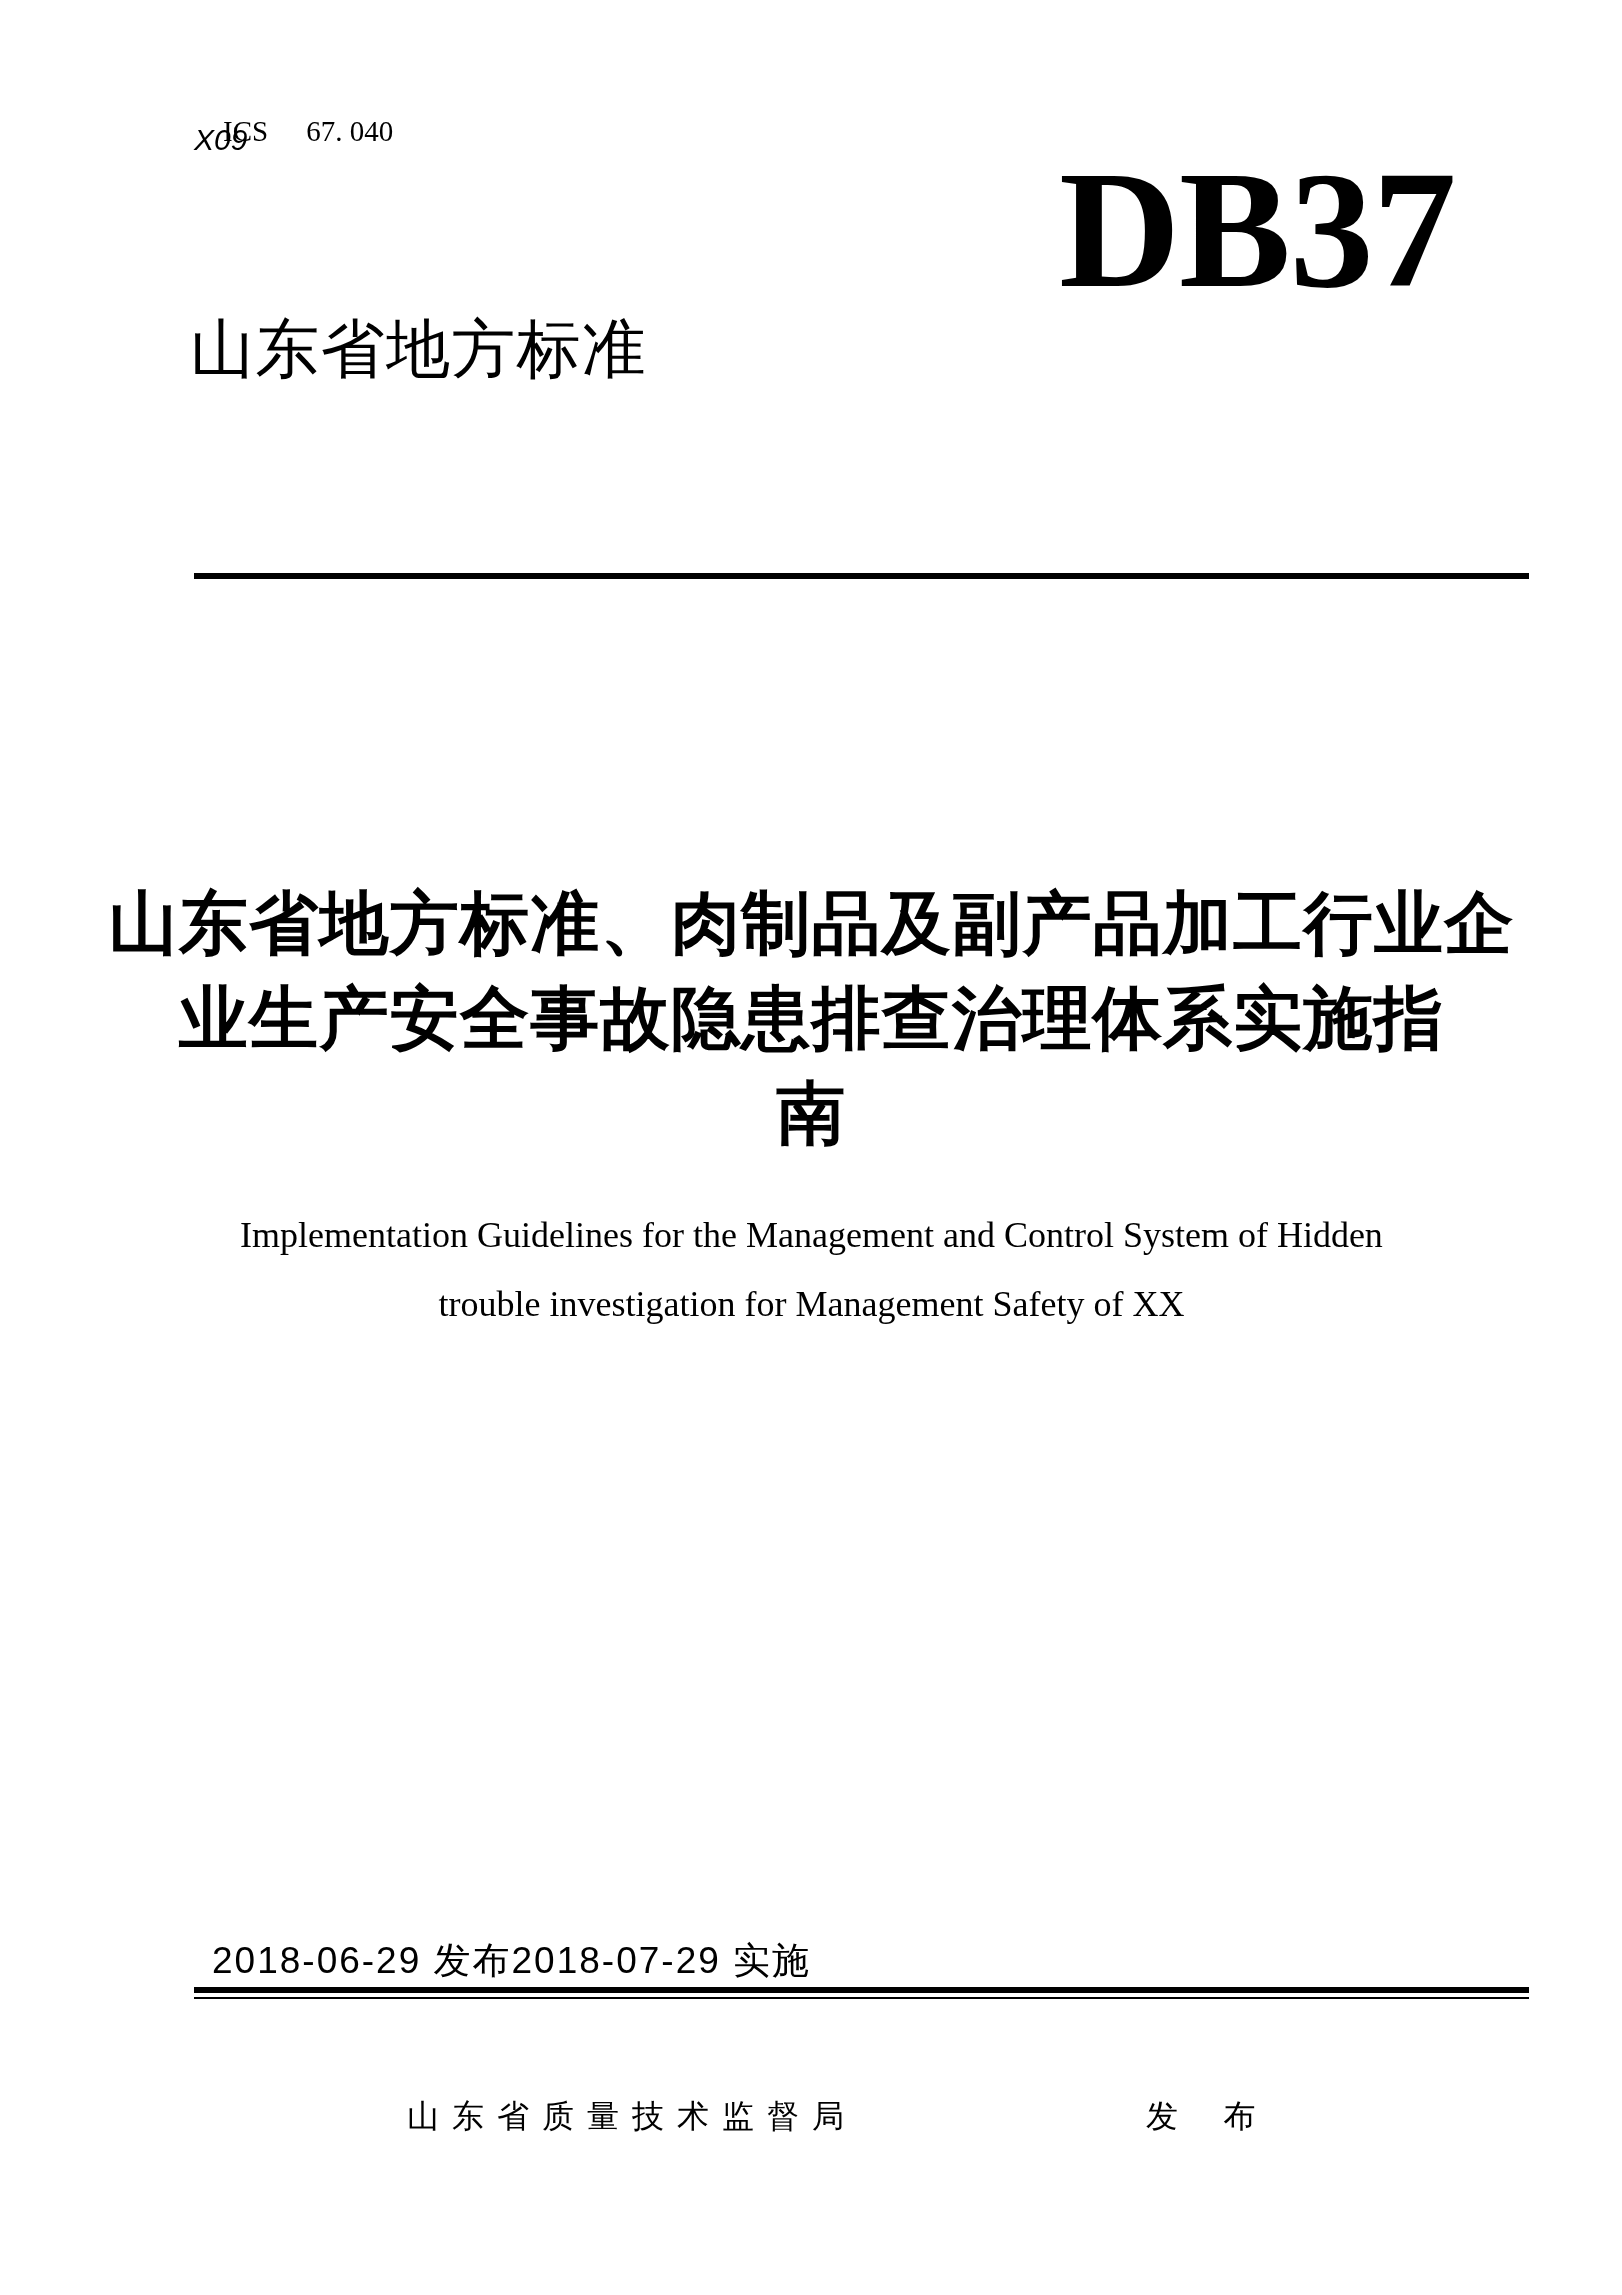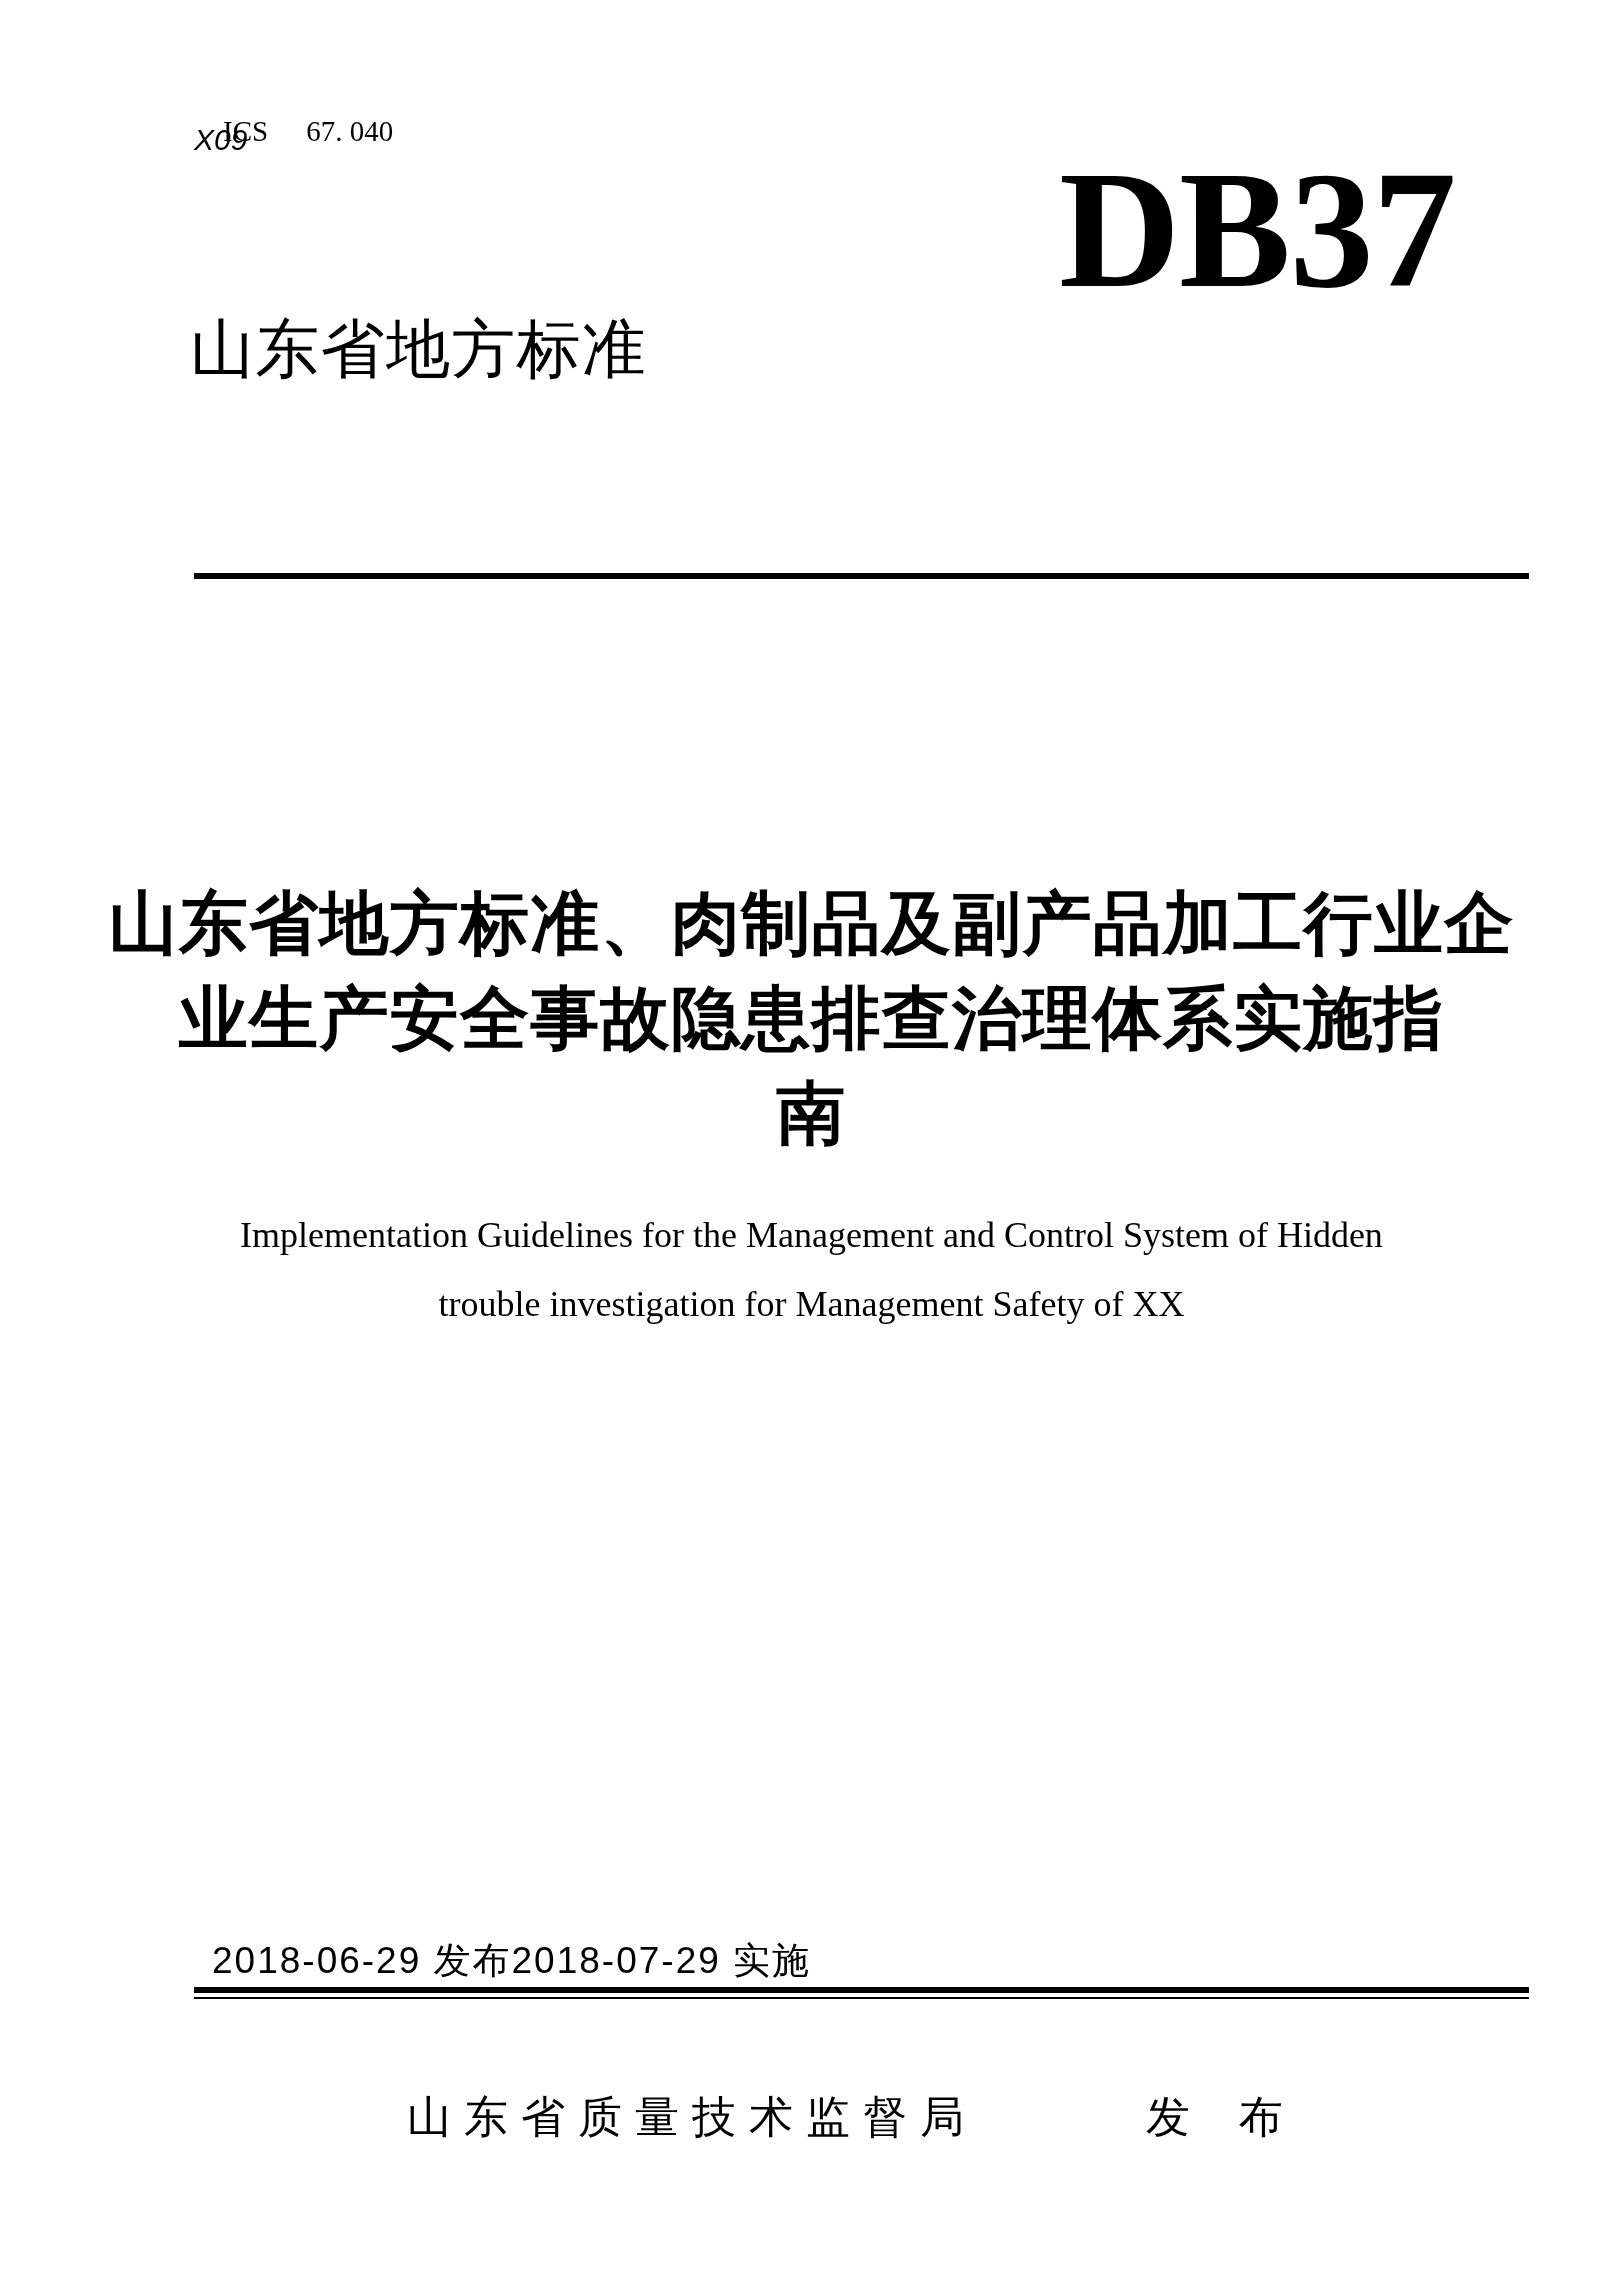--- a/index.html
+++ b/index.html
@@ -139,21 +139,21 @@
     background: #000;
   }
 
   
   .publisher-row {
     position: absolute;
     left: 0;
     top: 2091px;
     width: 1505px;
     font-family: "Liberation Sans", sans-serif;
-    font-size: 44px;
+    font-size: 32px;
     line-height: 51px;
     white-space: pre;
   }
   .publisher-name {
     position: absolute;
     left: 407px;
     top: 0;
     letter-spacing: 13px;
   }
   .publish-label {

